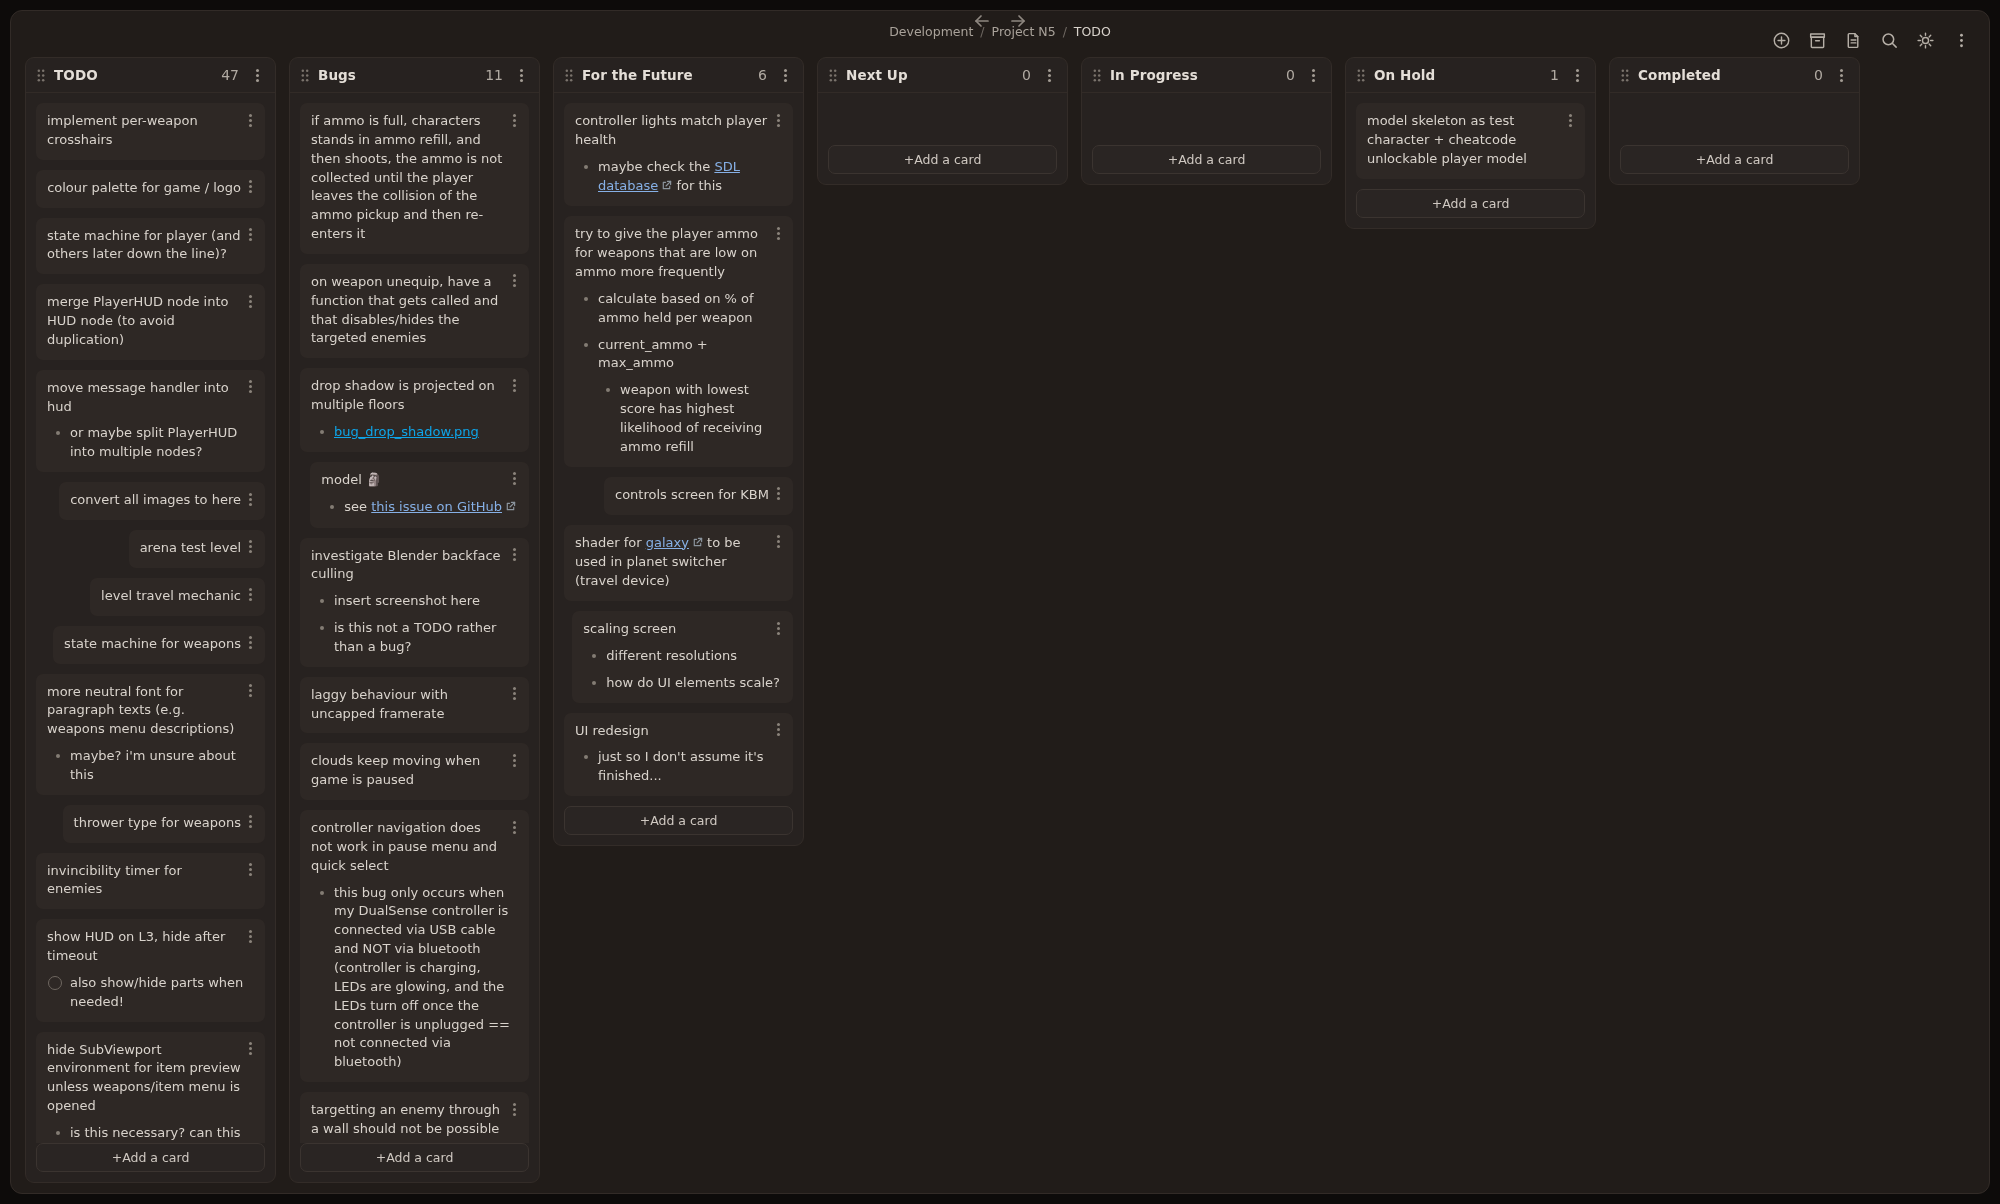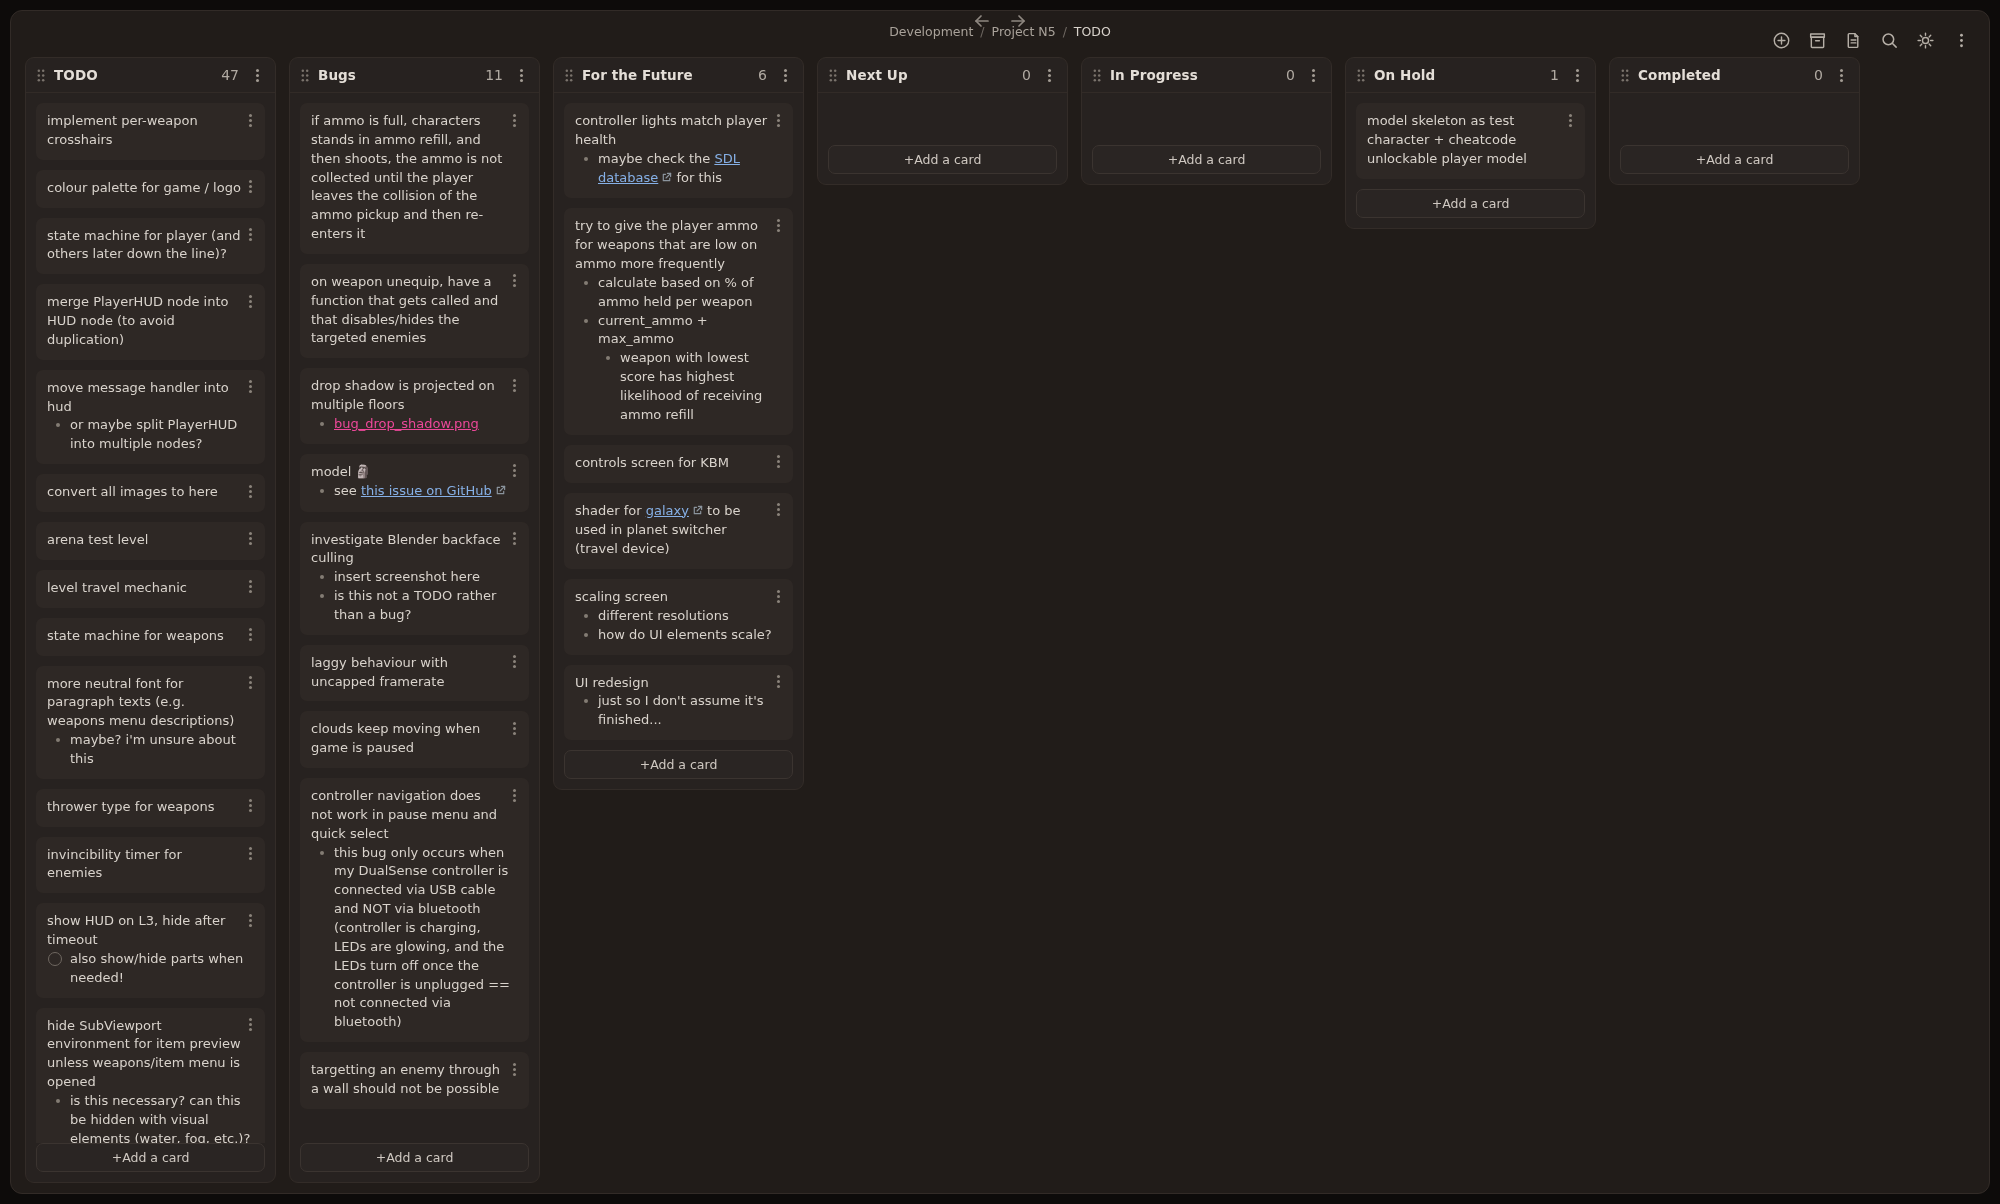--- a/index.html
+++ b/index.html
@@ -43,42 +43,42 @@
   .colhead{
     display:flex;align-items:center;gap:8px;
     padding:9px 10px;border-bottom:1px solid #322b27;flex:none;
   }
   .dragh{display:inline-flex;color:#7a736c;cursor:grab;}
   .coltitle{flex:1;margin:0;font-size:13.5px;font-weight:700;color:#e4ded7;letter-spacing:.1px;}
   .colcount{font-size:14px;color:#b1aaa2;margin-right:2px;}
   .kebab{position:relative;width:16px;height:16px;display:inline-flex;align-items:center;justify-content:center;background:none;border:0;color:#a29b93;cursor:pointer;flex:none;}
   .kdots{width:3px;height:3px;border-radius:50%;background:currentColor;box-shadow:0 -5px 0 currentColor,0 5px 0 currentColor;}
   .cardlist{
-    padding:10px;display:flex;flex-direction:column;gap:10px;overflow:hidden;flex:none;
+    padding:10px;display:flex;flex-direction:column;gap:10px;overflow:hidden;flex:none;align-items:flex-end;
   }
   .column.full .cardlist{flex:1;min-height:0;}
   .cardlist.empty{min-height:32px;}
   .card{
     position:relative;background:#2e2825;border-radius:7px;
     padding:9px 11px 10px;flex:none;
     font-size:13px;line-height:1.45;color:#d9d3cc;cursor:pointer;
   }
   .card .kebab{position:absolute;top:9px;right:7px;color:#8a837b;}
   .card-title{margin:0;padding-right:13px;}
-  .bullet{position:relative;padding-left:23px;padding-right:2px;}
+  .bullet{position:relative;padding-left:23px;margin-top:8px;padding-right:2px;}
   .bullet .dot{position:absolute;left:9px;top:7px;width:4px;height:4px;border-radius:50%;background:#837c74;}
   .bullet.lvl2{padding-left:45px;}
   .bullet.lvl2 .dot{left:31px;}
   .bullet .circle{
     position:absolute;left:1px;top:2px;width:12px;height:12px;border-radius:50%;
     border:1.5px solid #6e6760;background:transparent;cursor:pointer;
   }
   .link{text-decoration:underline;cursor:pointer;}
   .link.blue{color:#86b0e6;}
-  .link.orange{color:#ec4899;}
+  .link.orange{color:#0ea5e9;}
   .extic{display:inline-block;vertical-align:-1px;margin-left:3px;color:#8b949d;}
   .addbtn{
     display:block;margin:0 10px 10px;width:calc(100% - 20px);box-sizing:border-box;
     padding:6px 8px;flex:none;
     background:rgba(255,255,255,0.015);
     border:1px solid #3b3430;border-radius:7px;
     color:#cfc8c1;font-size:12.5px;cursor:pointer;
     font-family:inherit;
   }
 </style>

